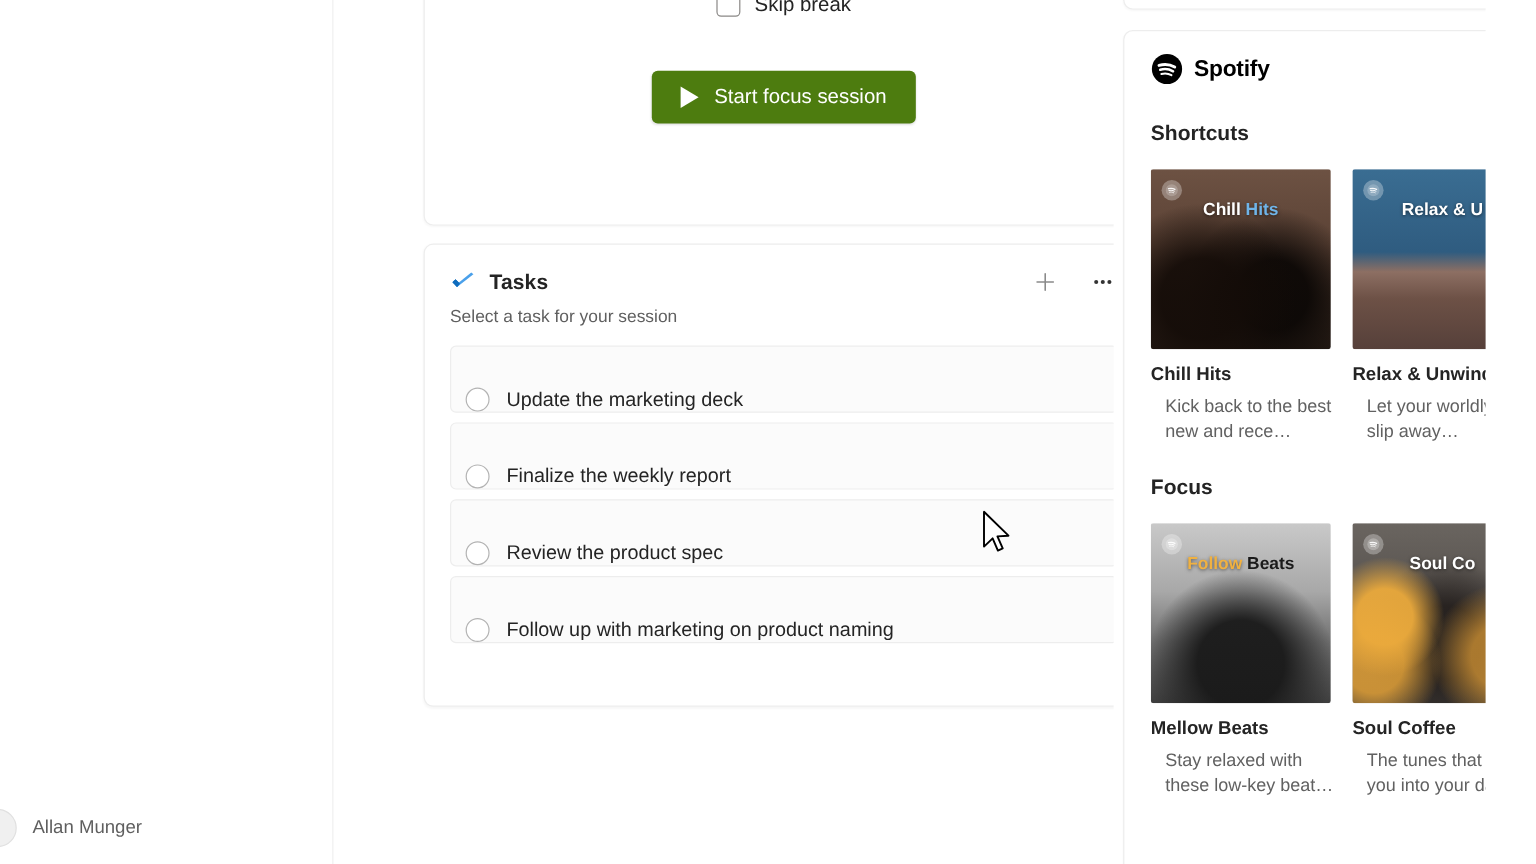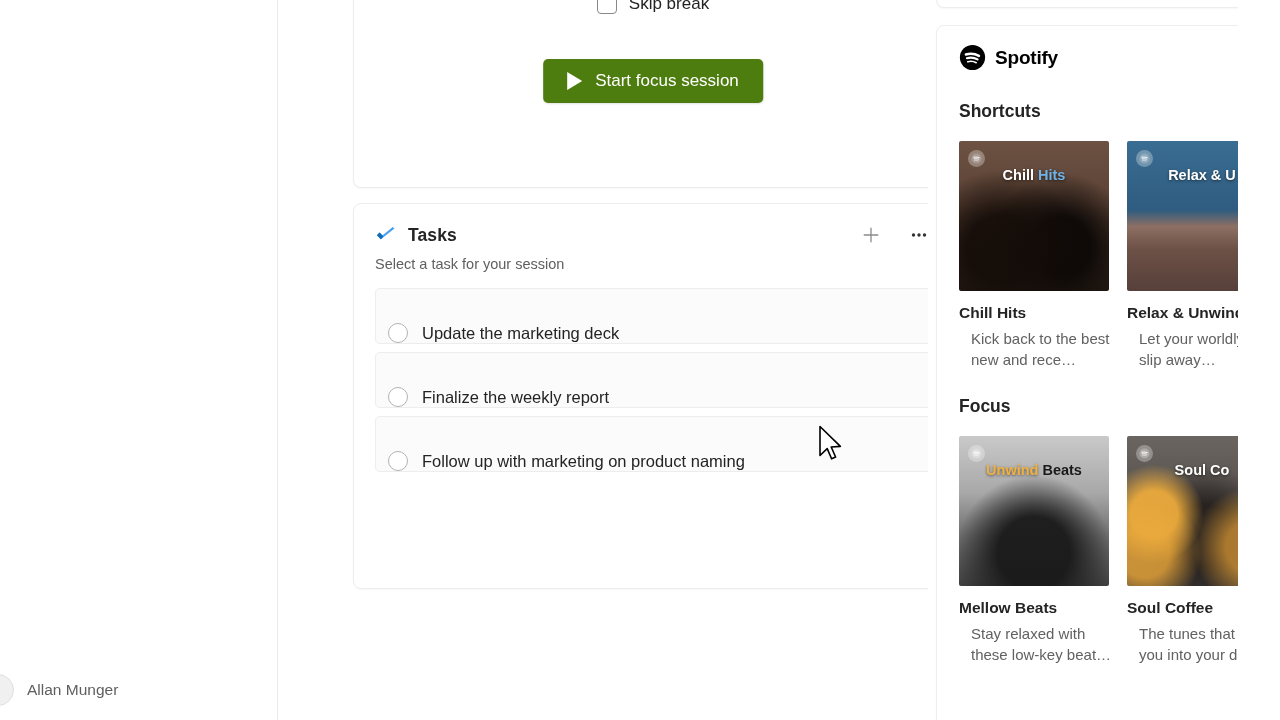--- a/index.html
+++ b/index.html
@@ -395,20 +395,24 @@
       <div class="sub-label">Select a task for your session</div>
 
       <div class="task-list">
         <div class="task-row">
           <div class="radio"></div>
           <span class="task-text">Update the marketing deck</span>
         </div>
         <div class="task-row">
           <div class="radio"></div>
           <span class="task-text">Finalize the weekly report</span>
+        </div>
+        <div class="task-row">
+          <div class="radio"></div>
+          <span class="task-text">Review the product spec</span>
         </div>
         <div class="task-row">
           <div class="radio"></div>
           <span class="task-text">Follow up with marketing on product naming</span>
         </div>
       </div>
     </div>
   </div>
 
   <div class="rightpane">
@@ -472,21 +476,21 @@
           <div class="cover art-mellow">
             <div class="cover-badge">
               <svg width="11" height="11" viewBox="0 0 24 24">
                 <circle cx="12" cy="12" r="11" fill="rgba(255,255,255,0.25)"></circle>
                 <path d="M6.1 9.3 c3.9-1.1 8.2-0.7 11.6 1.2" stroke="rgba(255,255,255,0.9)" stroke-width="2.4" stroke-linecap="round" fill="none"></path>
                 <path d="M7.0 12.6 c3.2-0.9 6.7-0.5 9.5 1.1" stroke="rgba(255,255,255,0.9)" stroke-width="2" stroke-linecap="round" fill="none"></path>
                 <path d="M7.8 15.7 c2.5-0.7 5.3-0.4 7.5 0.9" stroke="rgba(255,255,255,0.9)" stroke-width="1.6" stroke-linecap="round" fill="none"></path>
               </svg>
             </div>
             <div class="cover-title">
-              <span style="color:#f0b141">Unwind </span><span style="color:#1a1a1a;text-shadow:none">Beats</span>
+              <span style="color:#f0b141">Follow </span><span style="color:#1a1a1a;text-shadow:none">Beats</span>
             </div>
           </div>
           <div class="tile-name">Mellow  Beats</div>
           <div class="tile-desc">Stay relaxed with these low-key beat…</div>
         </div>
 
         <div class="tile">
           <div class="cover art-soul">
             <div class="cover-badge">
               <svg width="11" height="11" viewBox="0 0 24 24">

